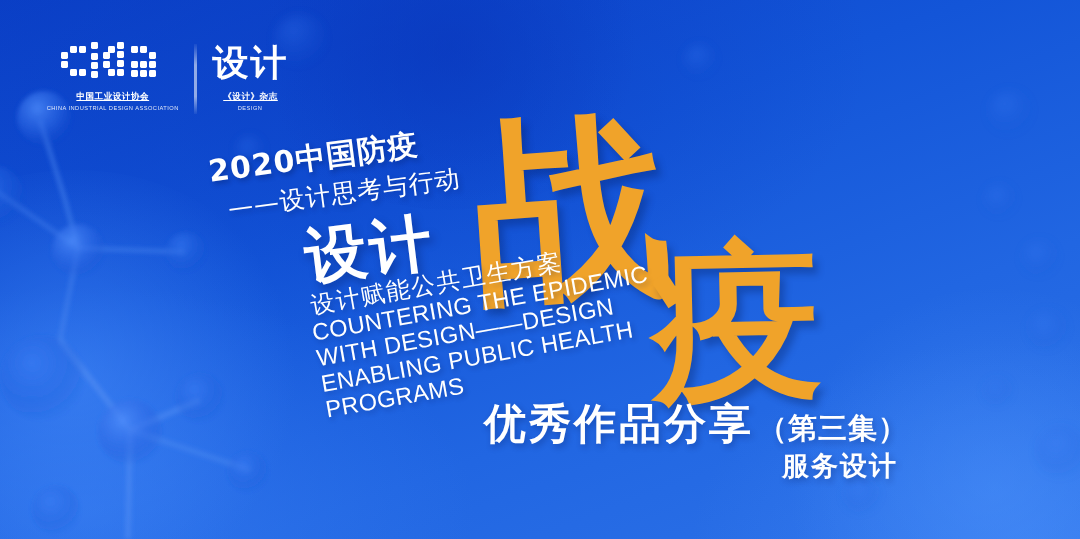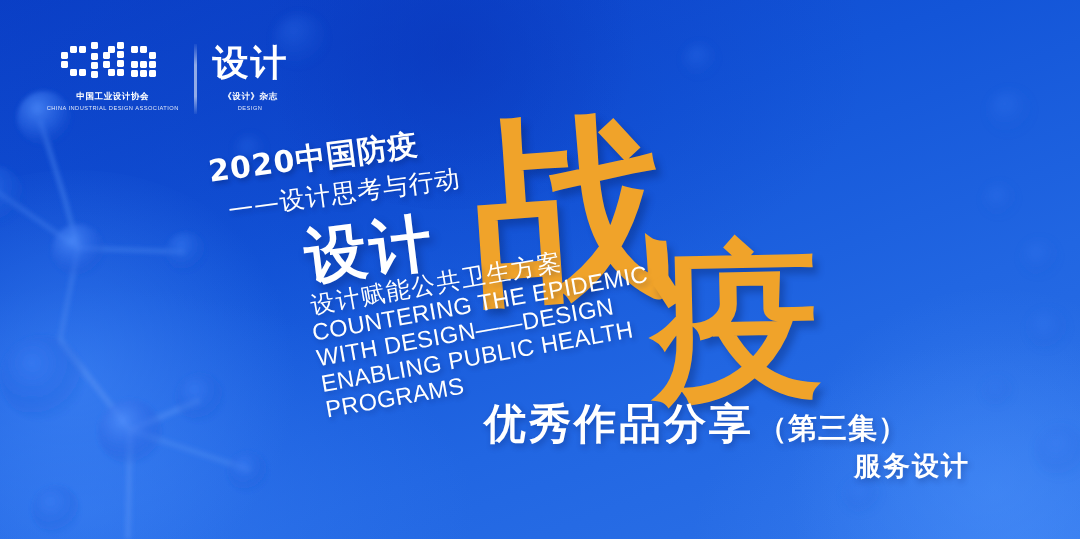--- a/index.html
+++ b/index.html
@@ -66,20 +66,21 @@
     justify-content: center;
   }
   .logo-cn {
     color: #ffffff;
     font-size: 8.5px;
     letter-spacing: 0.6px;
     margin-top: 5px;
     white-space: nowrap;
     font-weight: bold;
     text-align: center;
+    text-decoration: underline;
   }
   .logo-en {
     color: rgba(255,255,255,0.88);
     font-size: 5.6px;
     letter-spacing: 0.45px;
     margin-top: 2px;
     white-space: nowrap;
     text-align: center;
     transform: scaleX(1.02);
   }
@@ -208,21 +209,21 @@
     align-items: baseline;
     text-shadow: 2px 3px 6px rgba(0,20,80,0.30);
   }
   .line-share .vol {
     font-size: 29px;
     letter-spacing: 1px;
     margin-left: 4px;
   }
   .line-category {
     position: absolute;
-    left: 854px;
+    left: 782px;
     top: 448px;
     color: #ffffff;
     font-family: "DejaVu Serif", serif;
     font-weight: bold;
     font-size: 27px;
     letter-spacing: 2px;
     white-space: nowrap;
     text-shadow: 2px 3px 6px rgba(0,20,80,0.30);
   }
 </style>

